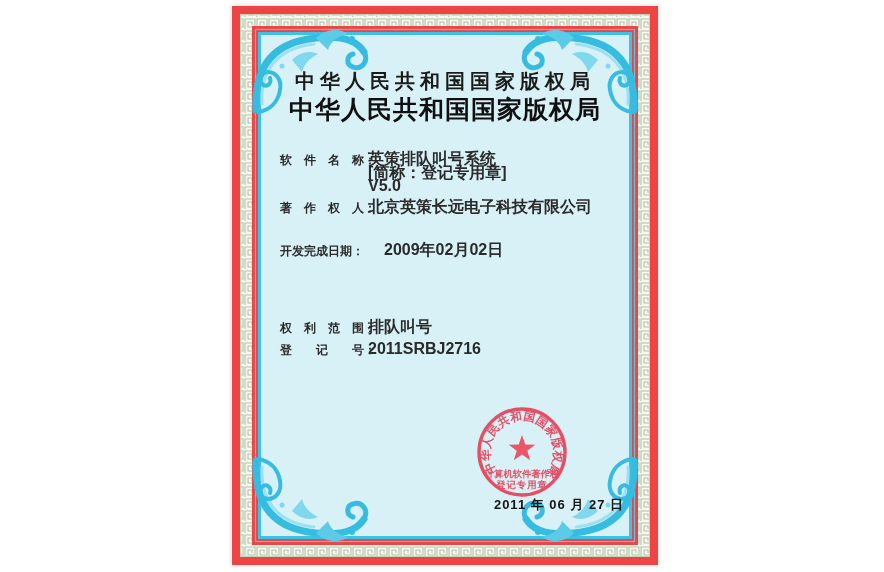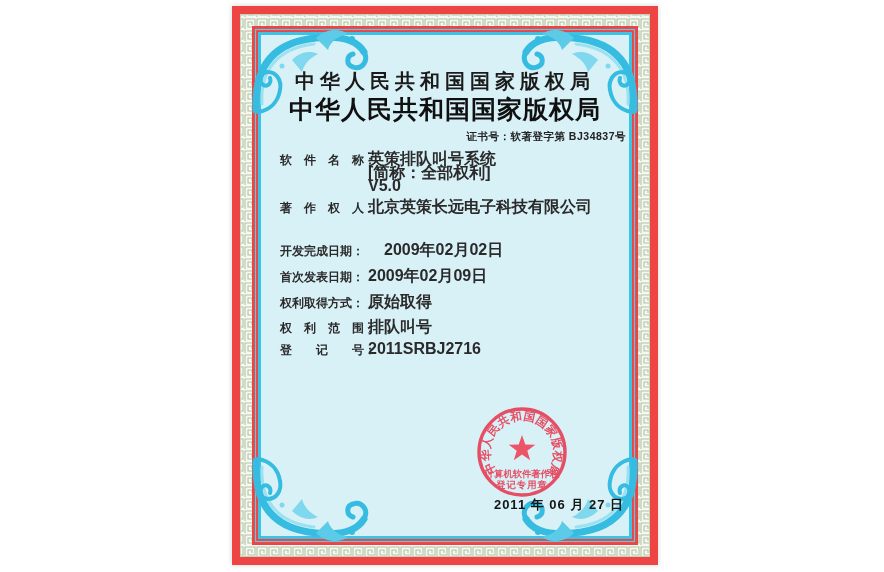--- a/index.html
+++ b/index.html
@@ -82,50 +82,41 @@
       <use href="#fl" transform="translate(20,20)"></use>
       <use href="#fl" transform="translate(406,20) scale(-1,1)"></use>
       <use href="#fl" transform="translate(20,539) scale(1,-1)"></use>
       <use href="#fl" transform="translate(406,539) scale(-1,-1)"></use>
     </svg>
 
     <div class="content">
 
       <div class="authority">中华人民共和国国家版权局</div>
       <div class="cert-title">中华人民共和国国家版权局</div>
-      <div class="certno">证书号：软著登字第 BJ34837号</div>
 
       <div class="row r1">
         <span class="lbl">软　件　名　称：</span>
         <span class="val">
           <div>英策排队叫号系统</div>
-          <div>[简称：全部权利]</div>
+          <div>[简称：登记专用章]</div>
           <div>V5.0</div>
         </span>
       </div>
 
       <div class="row r2">
         <span class="lbl">著　作　权　人：</span>
         <span class="val">北京英策长远电子科技有限公司</span>
       </div>
 
       <div class="row r3">
         <span class="lbl">开发完成日期：</span>
         <span class="val">2009年02月02日</span>
       </div>
 
-      <div class="row r4">
-        <span class="lbl">首次发表日期：</span>
-        <span class="val">2009年02月09日</span>
-      </div>
 
-      <div class="row r5">
-        <span class="lbl">权利取得方式：</span>
-        <span class="val">原始取得</span>
-      </div>
 
       <div class="row r6">
         <span class="lbl">权　利　范　围：</span>
         <span class="val">排队叫号</span>
       </div>
 
       <div class="row r7">
         <span class="lbl">登　　记　　号：</span>
         <span class="val">2011SRBJ2716</span>
       </div>

